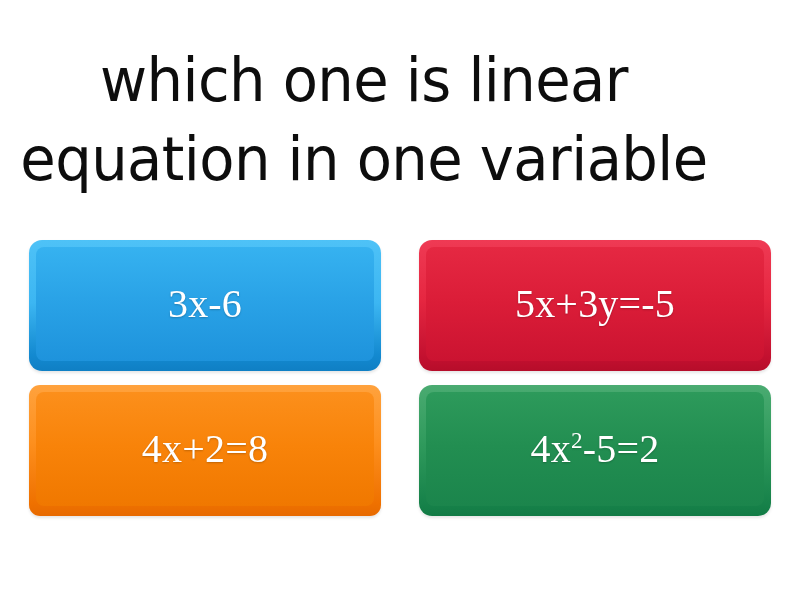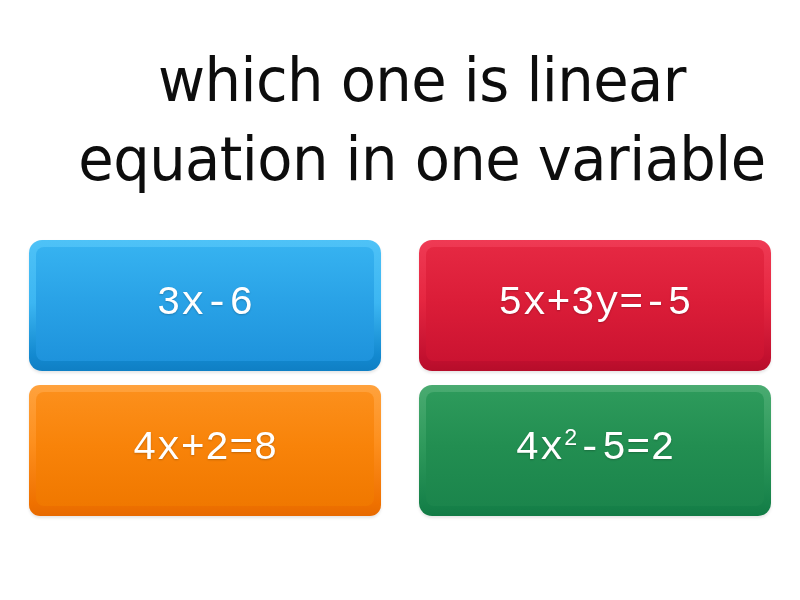--- a/index.html
+++ b/index.html
@@ -23,22 +23,22 @@
     flex-direction: column;
     align-items: center;
   }
 
   
   .question-area {
     width: 800px;
     height: 240px;
     display: flex;
     align-items: center;
-    justify-content: flex-end;
-    padding: 0 20px;
+    justify-content: flex-start;
+    padding: 0 6px;
     box-sizing: border-box;
   }
   .question-text {
     font-family: "DejaVu Sans", sans-serif;
     font-size: 60px;
     line-height: 1.32;
     font-weight: 400;
     color: #0d0d0d;
     text-align: center;
     letter-spacing: -0.6px;
@@ -78,21 +78,21 @@
     border-radius: 8px;
     display: flex;
     align-items: center;
     justify-content: center;
   }
 
   .tile-label {
     position: relative;
     z-index: 2;
     color: #ffffff;
-    font-family: Liberation Mono, monospace;
+    font-family: Liberation Serif, serif;
     font-size: 40px;
     font-weight: 400;
     line-height: 1;
     text-align: center;
     text-shadow: 0 1px 2px rgba(0,0,0,0.22);
     letter-spacing: 0.2px;
   }
   .tile-label sup {
     font-size: 0.58em;
     vertical-align: super;

